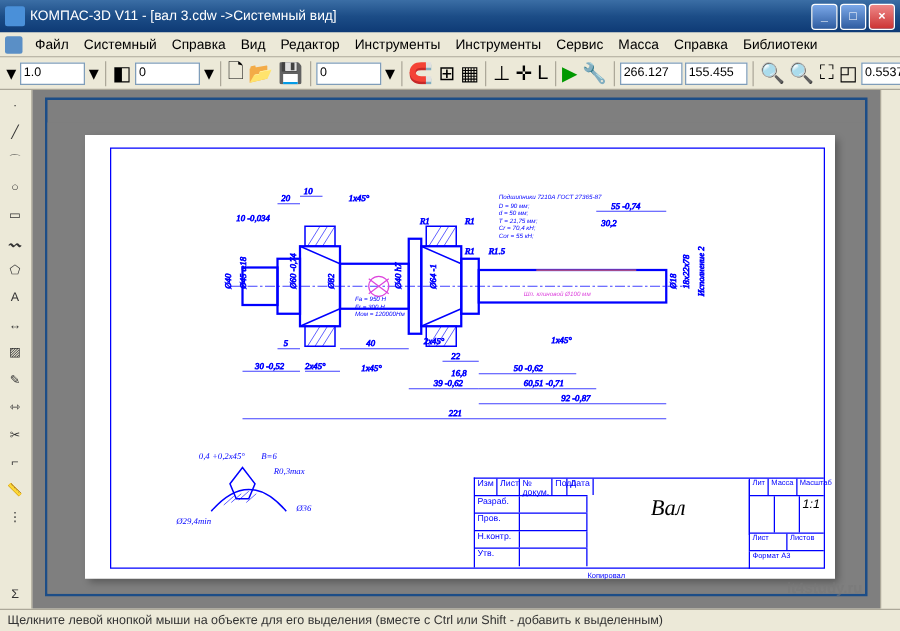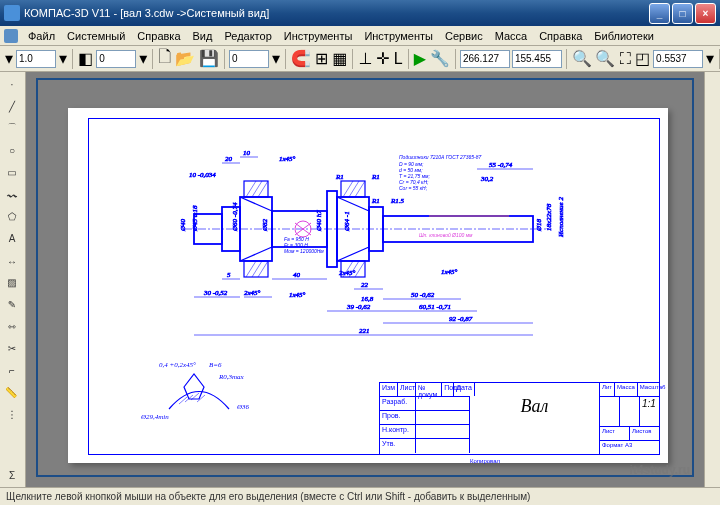--- a/index.html
+++ b/index.html
@@ -9,21 +9,21 @@
 .titlebar .title { flex: 1; }
 .titlebar .winbtn { width: 21px; height: 21px; background: linear-gradient(to bottom, #7ba8e8, #2e5ca0); border: 1px solid #fff; border-radius: 3px; margin-left: 2px; display: flex; align-items: center; justify-content: center; color: #fff; font-size: 10px; font-weight: bold; cursor: pointer; }
 .titlebar .winbtn.close { background: linear-gradient(to bottom, #e88, #c33); }
 .menubar { height: 20px; background: #ece9d8; display: flex; align-items: center; padding: 0 4px; font-size: 11px; border-bottom: 1px solid #aca899; }
 .menubar .menuitem { padding: 2px 6px; cursor: pointer; }
 .menubar .winicon { width: 14px; height: 14px; margin-right: 4px; background: #5a8fc6; border-radius: 2px; }
 .toolbar { height: 26px; background: #ece9d8; display: flex; align-items: center; padding: 2px 4px; border-bottom: 1px solid #aca899; gap: 2px; }
 .toolbar .tbtn { width: 22px; height: 22px; background: #ece9d8; border: 1px solid transparent; display: flex; align-items: center; justify-content: center; cursor: pointer; }
 .toolbar .tsep { width: 2px; height: 20px; border-left: 1px solid #aca899; margin: 0 2px; }
 .toolbar .tinput { height: 18px; font-size: 10px; border: 1px solid #7f9db9; padding: 0 2px; background: #fff; }
-.toolbar .tinput.w40 { width: 40px; }
+.toolbar .tinput.w40 { width: 52px; }
 .toolbar .tinput.w50 { width: 50px; }
 .sidebar { position: absolute; left: 0; top: 72px; width: 26px; bottom: 18px; background: #ece9d8; border-right: 1px solid #aca899; display: flex; flex-direction: column; gap: 2px; padding: 2px; }
 .sidebar .sbtn { width: 20px; height: 20px; border: 1px solid transparent; display: flex; align-items: center; justify-content: center; cursor: pointer; font-size: 10px; color: #333; }
 .mainarea { position: absolute; left: 26px; top: 72px; right: 16px; bottom: 18px; background: #7f7f7f; overflow: hidden; }
 .docwin { position: absolute; left: 10px; top: 6px; right: 10px; bottom: 10px; background: #7f7f7f; border: 2px solid #1c4d87; }
 .docwin .docbody { position: absolute; top: 18px; left: 0; right: 0; bottom: 0; background: #7f7f7f; overflow: hidden; }
 .paper { position: absolute; left: 30px; top: 10px; width: 600px; height: 355px; background: #fff; box-shadow: 3px 3px 6px rgba(0,0,0,0.3); }
 .frame { position: absolute; left: 20px; top: 10px; right: 8px; bottom: 8px; border: 1.5px solid #00f; }
 .drawing { position: absolute; left: 0; top: 0; right: 0; bottom: 0; }
 .titleblock { position: absolute; right: 0; bottom: 0; width: 280px; height: 72px; border-top: 1px solid #00f; border-left: 1px solid #00f; font-size: 7px; color: #00f; }

